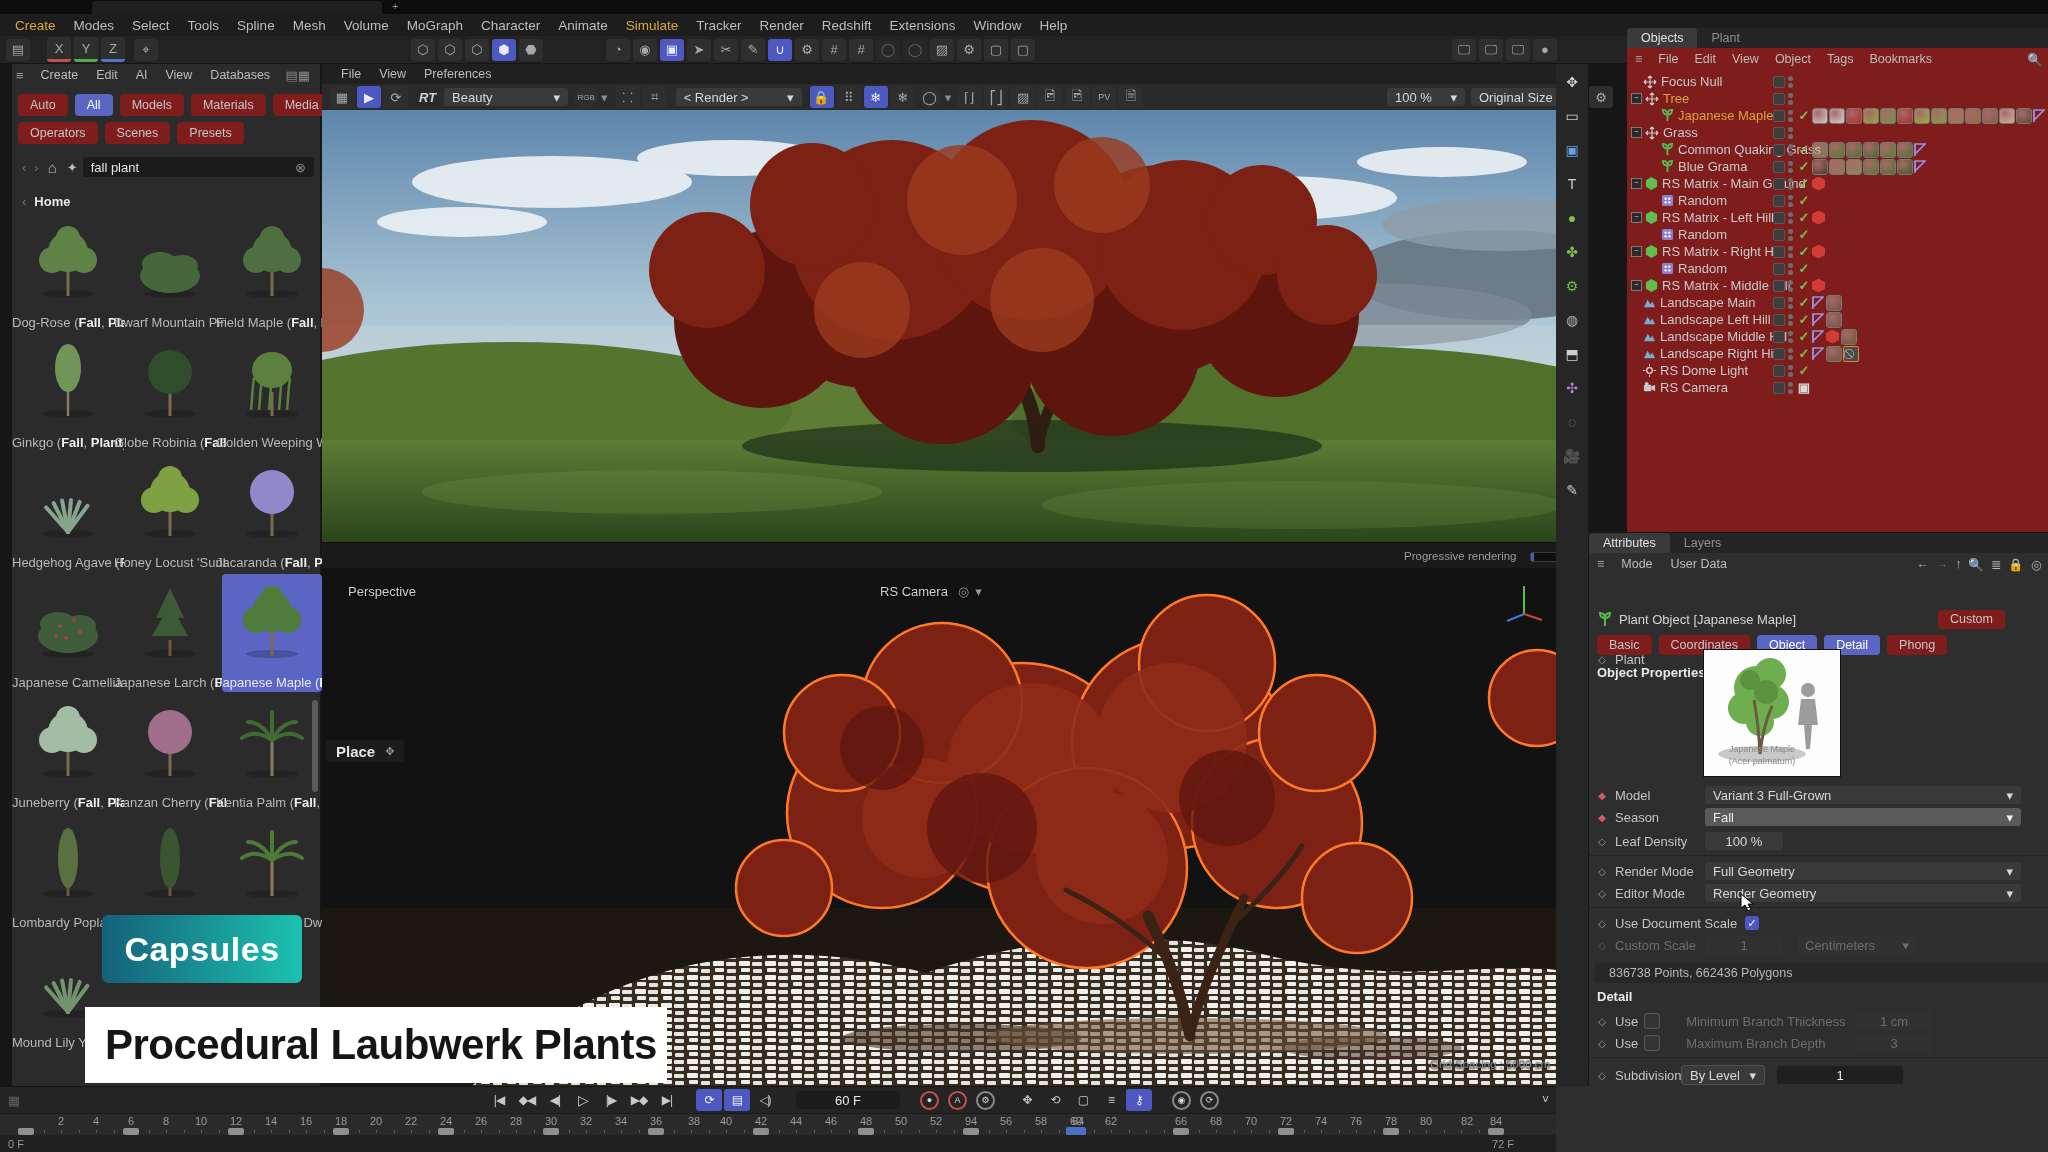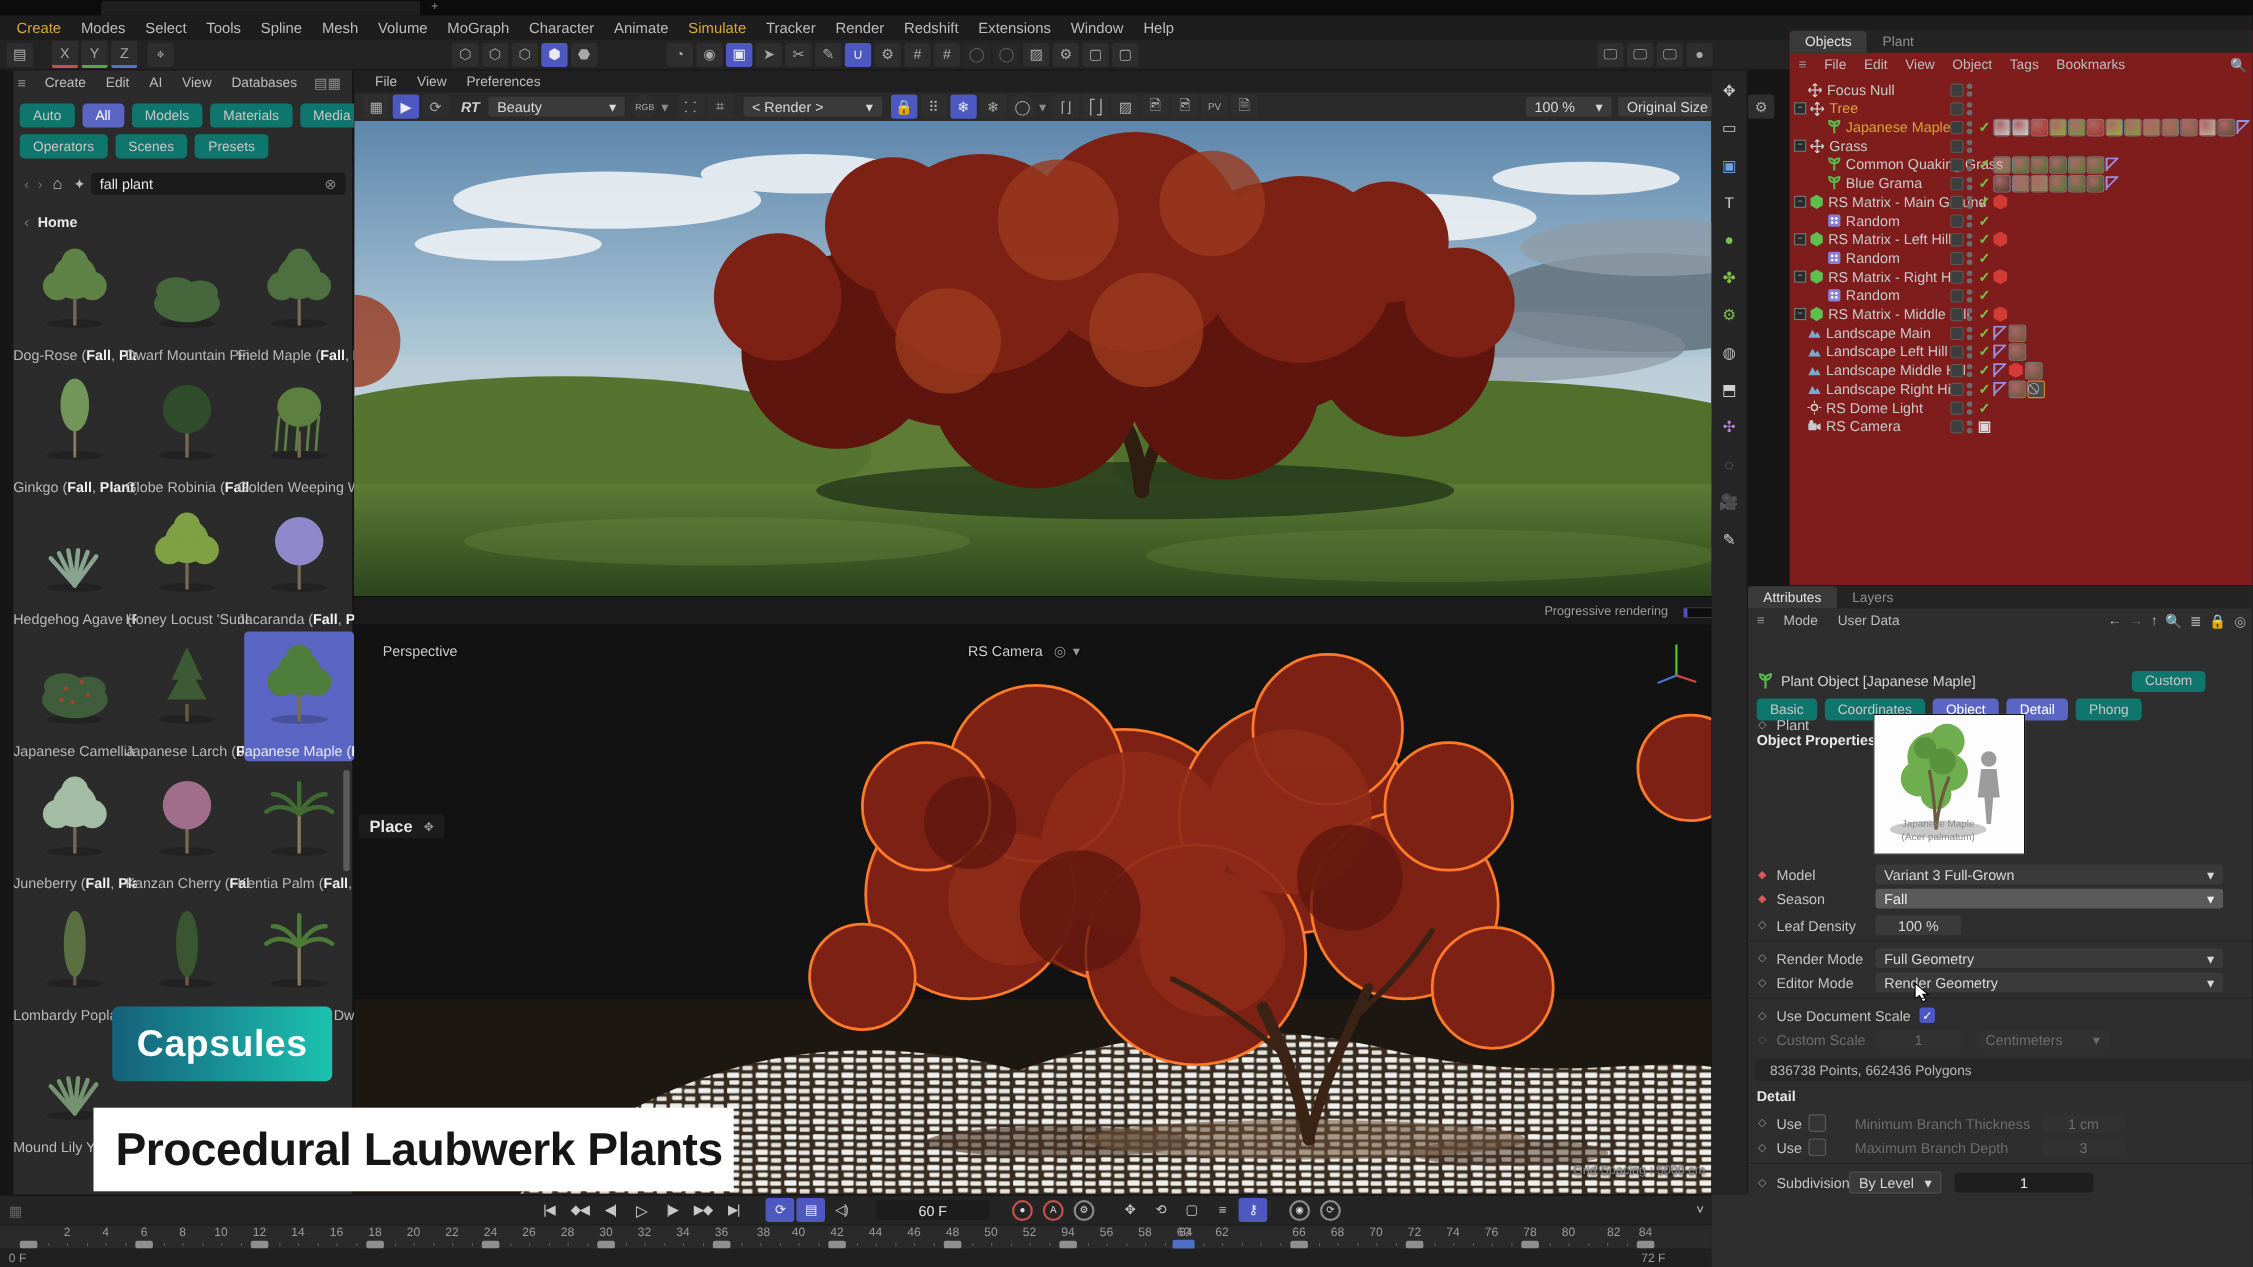--- a/index.html
+++ b/index.html
@@ -8,21 +8,21 @@
         -webkit-font-smoothing:antialiased;}
   .abs{position:absolute;}
   .row{display:flex;align-items:center;}
   .menu-item{padding:0 9px;color:#bdbdbd;cursor:default;}
   .menu-item.accent{color:#d9a93c;}
   .ib{display:inline-flex;align-items:center;justify-content:center;width:24px;height:22px;
       border-radius:3px;color:#a9a9a9;font-size:13px;background:#2e2e2e;margin-right:3px;}
   .ib.blue{background:#4d59c0;color:#eaeaf6;}
   .ib.dim{opacity:.45;}
   .chip{display:inline-flex;align-items:center;justify-content:center;height:22px;padding:0 12px;
-        background:#0f766e;border-radius:4px;color:#c6c6c6;margin-right:7px;font-size:12.5px;}
+        background:#7f1d1d;border-radius:4px;color:#c6c6c6;margin-right:7px;font-size:12.5px;}
   .chip.active{background:#5b66c4;color:#fff;}
   .panel-tab{padding:3px 14px;color:#8f8f8f;font-size:12.5px;}
   .panel-tab.active{background:#3a3a3a;color:#e3e3e3;border-radius:4px 4px 0 0;}
   
   #plants{display:grid;grid-template-columns:100px 100px 100px;grid-auto-rows:120px;column-gap:2px;}
   .plant-cell{position:relative;width:100px;height:118px;border-radius:4px;text-align:center;}
   .plant-cell.sel{background:#5b66c4;}
   .plant-label{position:absolute;left:-6px;right:-6px;bottom:2px;font-size:13px;color:#b9b9b9;
                white-space:nowrap;overflow:hidden;}
   .plant-label b{color:#f0f0f0;}

